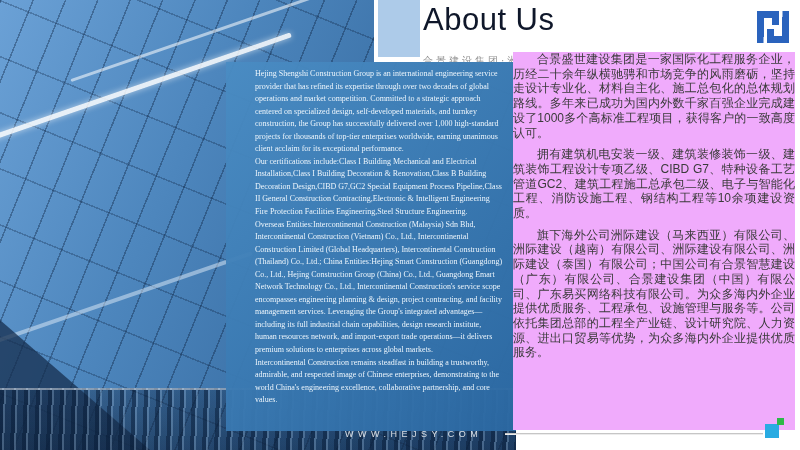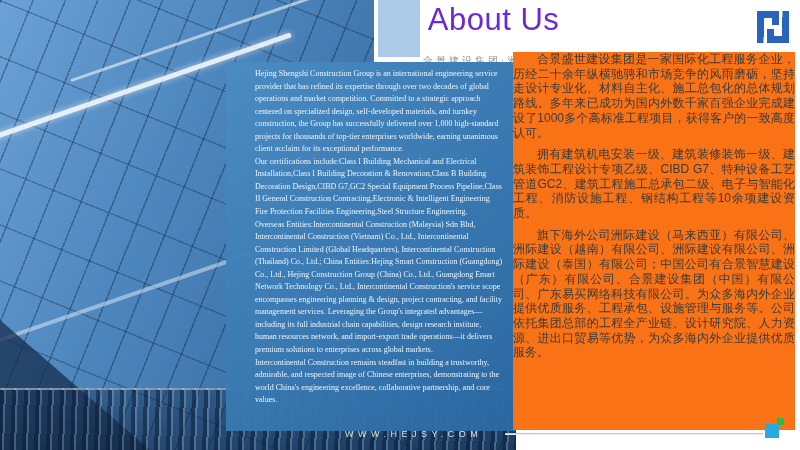--- a/index.html
+++ b/index.html
@@ -35,21 +35,21 @@
   .logo { position:absolute; left:753px; top:7px; width:40px; height:40px; }
 
   
   .en-panel { position:absolute; left:226px; top:62px; width:290px; height:369px;
     background:linear-gradient(135deg, rgba(74,140,195,.96), rgba(43,104,162,.96));
     overflow:hidden;font-family:Liberation Serif, serif; }
   .en-text { padding:6px 12px 0 29px; width:100%; color:#ecf5fc; font-size:8px; line-height:12.55px; }
   .en-text p { margin:0; }
 
   
-  .cn-panel { position:absolute; left:513px; top:52px; width:282px; height:378px; background:#f97316; }
+  .cn-panel { position:absolute; left:513px; top:52px; width:282px; height:378px; background:#f0abfc; }
   .cn-text { color:#3a3a3a; font-size:12px; line-height:14.7px; text-align:justify; }
   .cn-text p { margin:0 0 7px 0; text-indent:2em; }
 
   
   .watermark { position:absolute; left:345px; top:429px; font-size:9px; font-weight:normal;
     color:rgba(255,255,255,.82); letter-spacing:4.5px; }
   .footer-line { position:absolute; left:505px; top:433px; width:258px; height:2px;
     background:#c6c6c6; border-bottom:1px solid #ececec; }
   .deco-blue  { position:absolute; left:765px; top:424px; width:14px; height:14px; }
   .deco-green { position:absolute; left:777px; top:418px; width:7px;  height:7px; z-index:2; }
@@ -63,21 +63,21 @@
     <div class="streak s1"></div>
     <div class="streak s2"></div>
     <div class="streak s3"></div>
     <div class="wedge"></div>
     <div class="slats"></div>
   </div>
 
   <div class="header-band"></div>
   <div class="corner-square" style="background: rgb(173, 203, 233);"></div>
   <div class="title-block">
-    <div class="page-title" style="color: #6d28d9; text-align: right;">About Us</div>
+    <div class="page-title" style="color: #0f172a;">About Us</div>
     <div class="page-subtitle">合景建设集团·洲际建设</div>
   </div>
   <div class="logo">
     <svg width="40" height="40" viewBox="0 0 40 40" xmlns="http://www.w3.org/2000/svg">
       <g fill="#2a63bd">
         <path d="M4,4 H26 V18 H19 V11 H11 V30 H4 Z"></path>
         <path d="M36,36 H14 V22 H21 V29 H29 V10 H36 Z"></path>
         <rect x="29.5" y="4" width="6.5" height="6.5"></rect>
         <rect x="4" y="29.5" width="6.5" height="6.5"></rect>
       </g>

